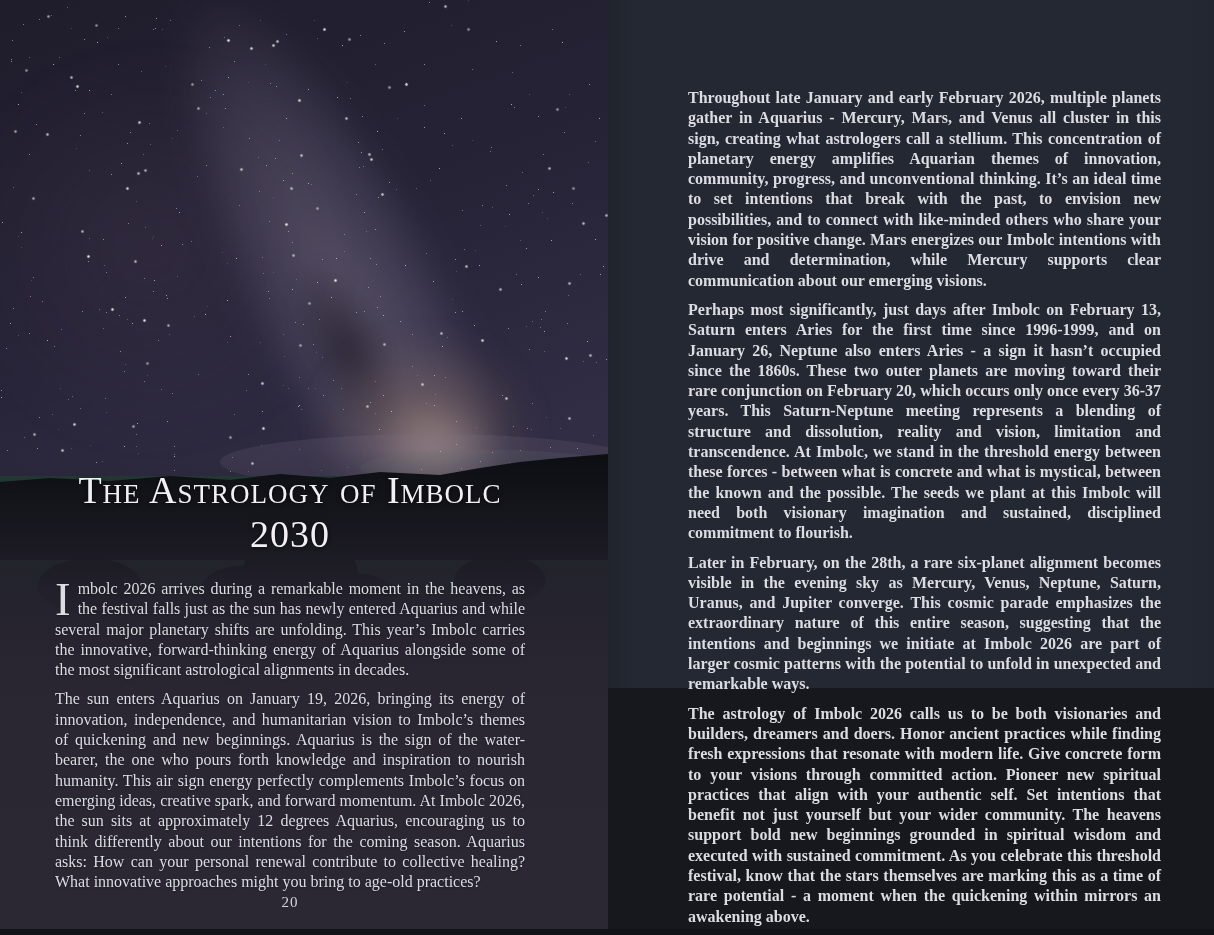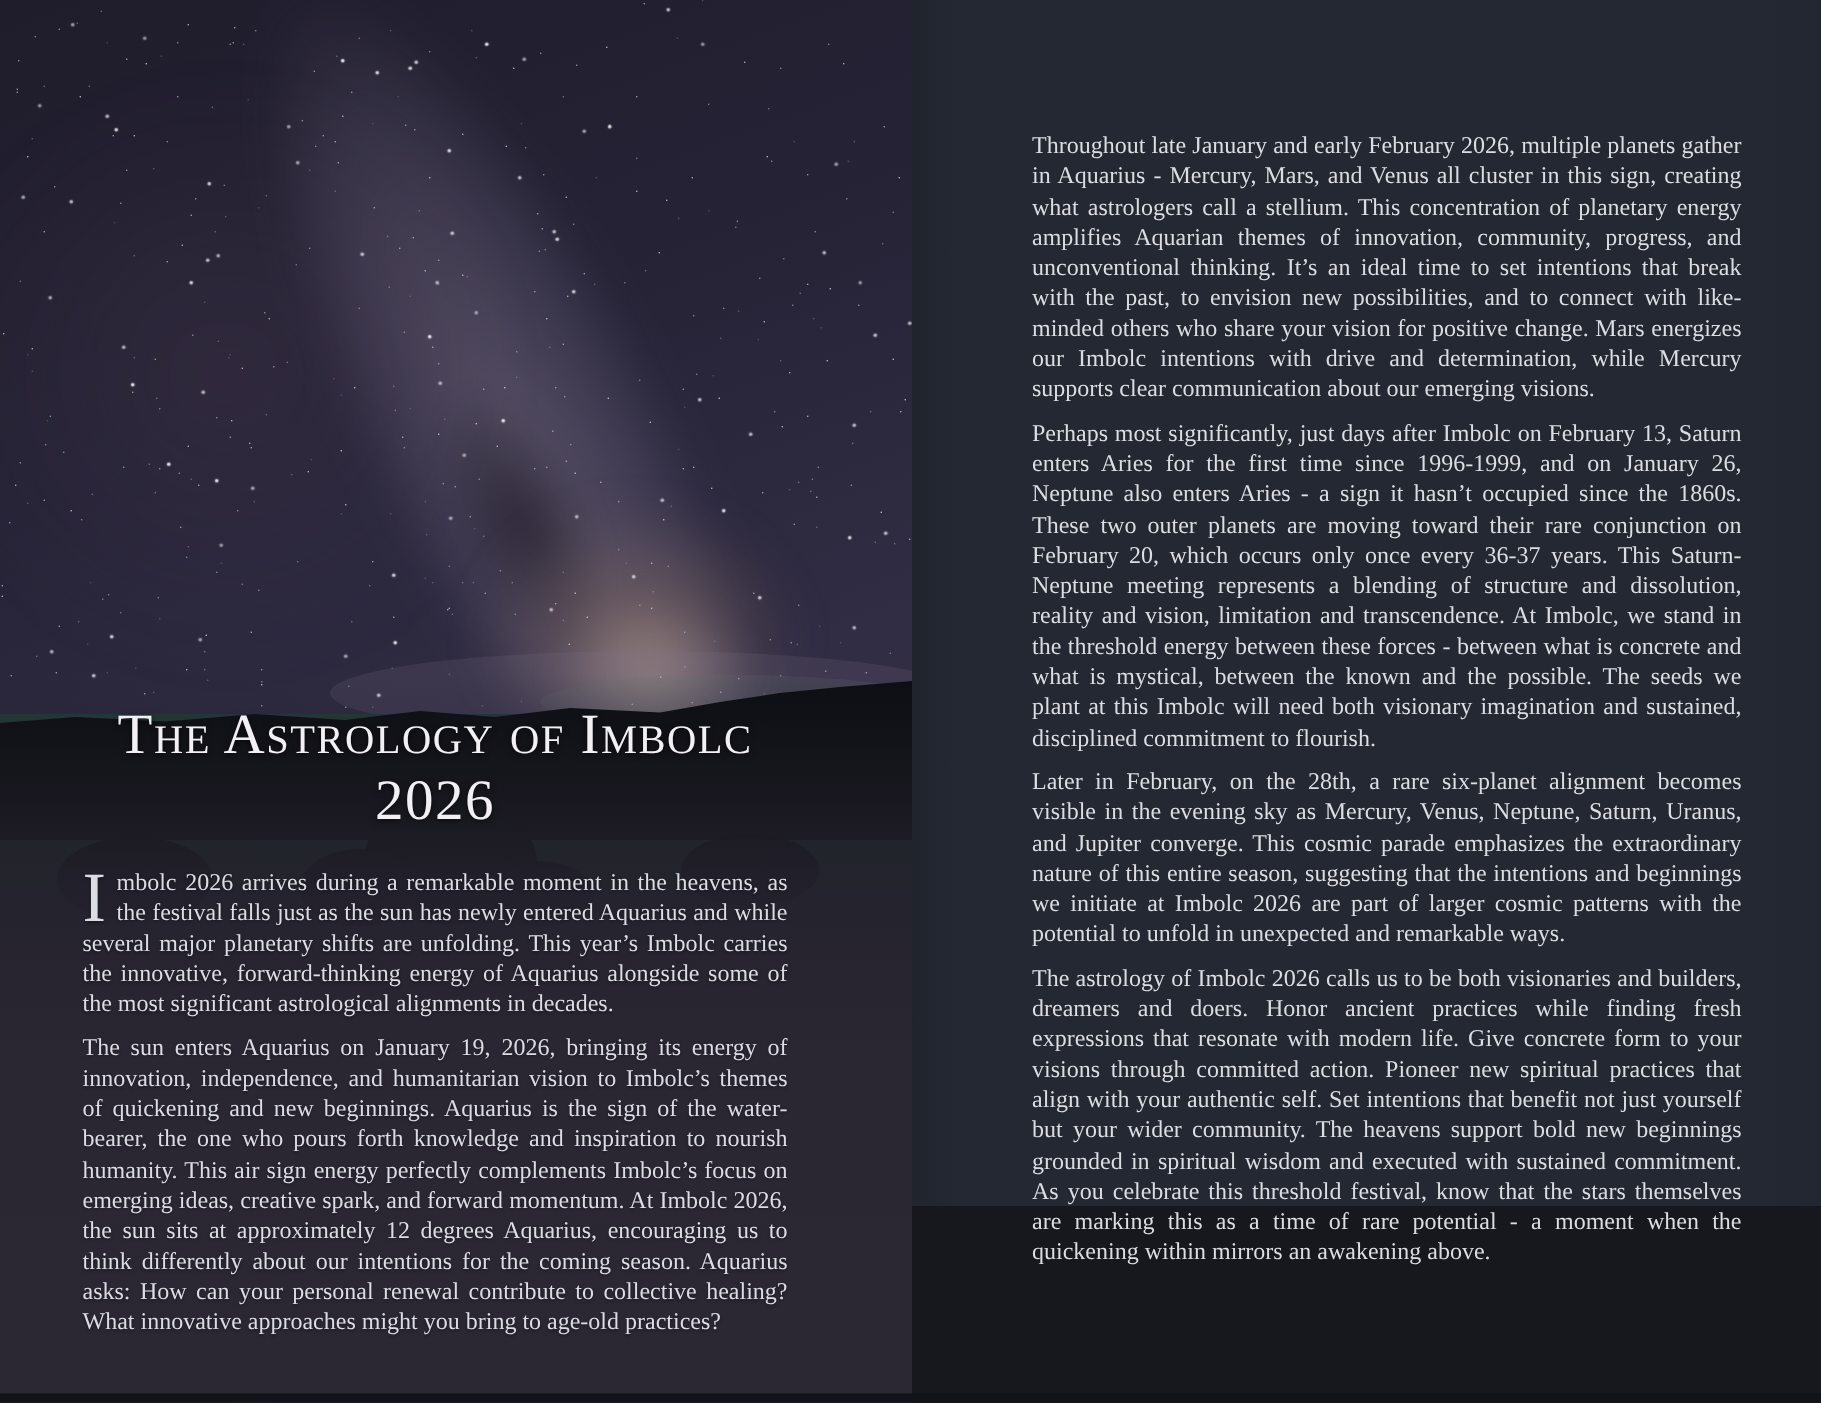--- a/index.html
+++ b/index.html
@@ -40,22 +40,22 @@
        letter-spacing:1px;color:var(--title);text-align:center;margin-bottom:23px;
        text-shadow:0 1px 4px rgba(0,0,0,.65);}
   .body-text{font-size:16px;line-height:20.3px;text-align:justify;color:var(--text);margin-bottom:9px;
        text-shadow:0 1px 2px rgba(0,0,0,.35);}
   .dropcap{float:left;font-size:47px;line-height:37px;padding:2px 7px 0 0;color:var(--text);}
   .page-number{position:absolute;bottom:24px;font-size:15px;letter-spacing:1px;color:#d4d4da;text-align:center;}
   .pn-left{left:55px;right:83px;}
   .pn-right{left:80px;right:53px;}
 
   
-  .page-right{position:relative;width:606px;height:804px;
-       background:linear-gradient(90deg,#20242d 0%,var(--right-bg) 28px,var(--right-bg) 94%,#222631 100%);}
+  .page-right{position:relative;width:606px;height:688px;
+       background:linear-gradient(90deg,#20242d 0%,var(--right-bg) 28px,var(--right-bg) 94%,#222631 100%);font-weight:bold;}
   .content-right{position:absolute;left:80px;right:53px;top:88px;}
   .content-right .body-text{text-shadow:none;}
 
   .bottom-strip{position:absolute;left:0;bottom:0;width:1214px;height:6px;background:#121318;}
 </style>
 </head>
 <body>
 
 <div class="spread">
 
@@ -94,25 +94,26 @@
         <ellipse cx="240" cy="182" rx="40" ry="26" fill="#0b1011"></ellipse>
         <ellipse cx="360" cy="186" rx="35" ry="22" fill="rgba(10,15,16,0.9)"></ellipse>
         <ellipse cx="90" cy="176" rx="52" ry="28" fill="rgba(9,13,14,0.85)"></ellipse>
         <ellipse cx="500" cy="170" rx="46" ry="24" fill="rgba(9,13,15,0.8)"></ellipse>
       </svg>
 
       <div class="text-scrim"></div>
     </div>
 
     <div class="content-left">
-      <h1 class="chapter-title">The Astrology of Imbolc 2026</h1>
+      <h1 class="chapter-title">The Astrology of Imbolc 2030</h1>
       <p class="body-text"><span class="dropcap">I</span><span>mbolc 2026 arrives during a remarkable moment in the heavens, as the festival falls just as the sun has newly entered Aquarius and while several major planetary shifts are unfolding. This year’s Imbolc carries the innovative, forward-thinking energy of Aquarius alongside some of the most significant astrological alignments in decades.</span></p>
       <p class="body-text">The sun enters Aquarius on January 19, 2026, bringing its energy of innovation, independence, and humanitarian vision to Imbolc’s themes of quickening and new beginnings. Aquarius is the sign of the water-bearer, the one who pours forth knowledge and inspiration to nourish humanity. This air sign energy perfectly complements Imbolc’s focus on emerging ideas, creative spark, and forward momentum. At Imbolc 2026, the sun sits at approximately 12 degrees Aquarius, encouraging us to think differently about our intentions for the coming season. Aquarius asks: How can your personal renewal contribute to collective healing? What innovative approaches might you bring to age-old practices?</p>
     </div>
 
+    <div class="page-number pn-left">20</div>
   </section>
 
   <section class="page page-right">
     <div class="content-right">
       <p class="body-text">Throughout late January and early February 2026, multiple planets gather in Aquarius - Mercury, Mars, and Venus all cluster in this sign, creating what astrologers call a stellium. This concentration of planetary energy amplifies Aquarian themes of innovation, community, progress, and unconventional thinking. It’s an ideal time to set intentions that break with the past, to envision new possibilities, and to connect with like-minded others who share your vision for positive change. Mars energizes our Imbolc intentions with drive and determination, while Mercury supports clear communication about our emerging visions.</p>
       <p class="body-text">Perhaps most significantly, just days after Imbolc on February 13, Saturn enters Aries for the first time since 1996-1999, and on January 26, Neptune also enters Aries - a sign it hasn’t occupied since the 1860s. These two outer planets are moving toward their rare conjunction on February 20, which occurs only once every 36-37 years. This Saturn-Neptune meeting represents a blending of structure and dissolution, reality and vision, limitation and transcendence. At Imbolc, we stand in the threshold energy between these forces - between what is concrete and what is mystical, between the known and the possible. The seeds we plant at this Imbolc will need both visionary imagination and sustained, disciplined commitment to flourish.</p>
       <p class="body-text">Later in February, on the 28th, a rare six-planet alignment becomes visible in the evening sky as Mercury, Venus, Neptune, Saturn, Uranus, and Jupiter converge. This cosmic parade emphasizes the extraordinary nature of this entire season, suggesting that the intentions and beginnings we initiate at Imbolc 2026 are part of larger cosmic patterns with the potential to unfold in unexpected and remarkable ways.</p>
       <p class="body-text">The astrology of Imbolc 2026 calls us to be both visionaries and builders, dreamers and doers. Honor ancient practices while finding fresh expressions that resonate with modern life. Give concrete form to your visions through committed action. Pioneer new spiritual practices that align with your authentic self. Set intentions that benefit not just yourself but your wider community. The heavens support bold new beginnings grounded in spiritual wisdom and executed with sustained commitment. As you celebrate this threshold festival, know that the stars themselves are marking this as a time of rare potential - a moment when the quickening within mirrors an awakening above.</p>
     </div>
   </section>

